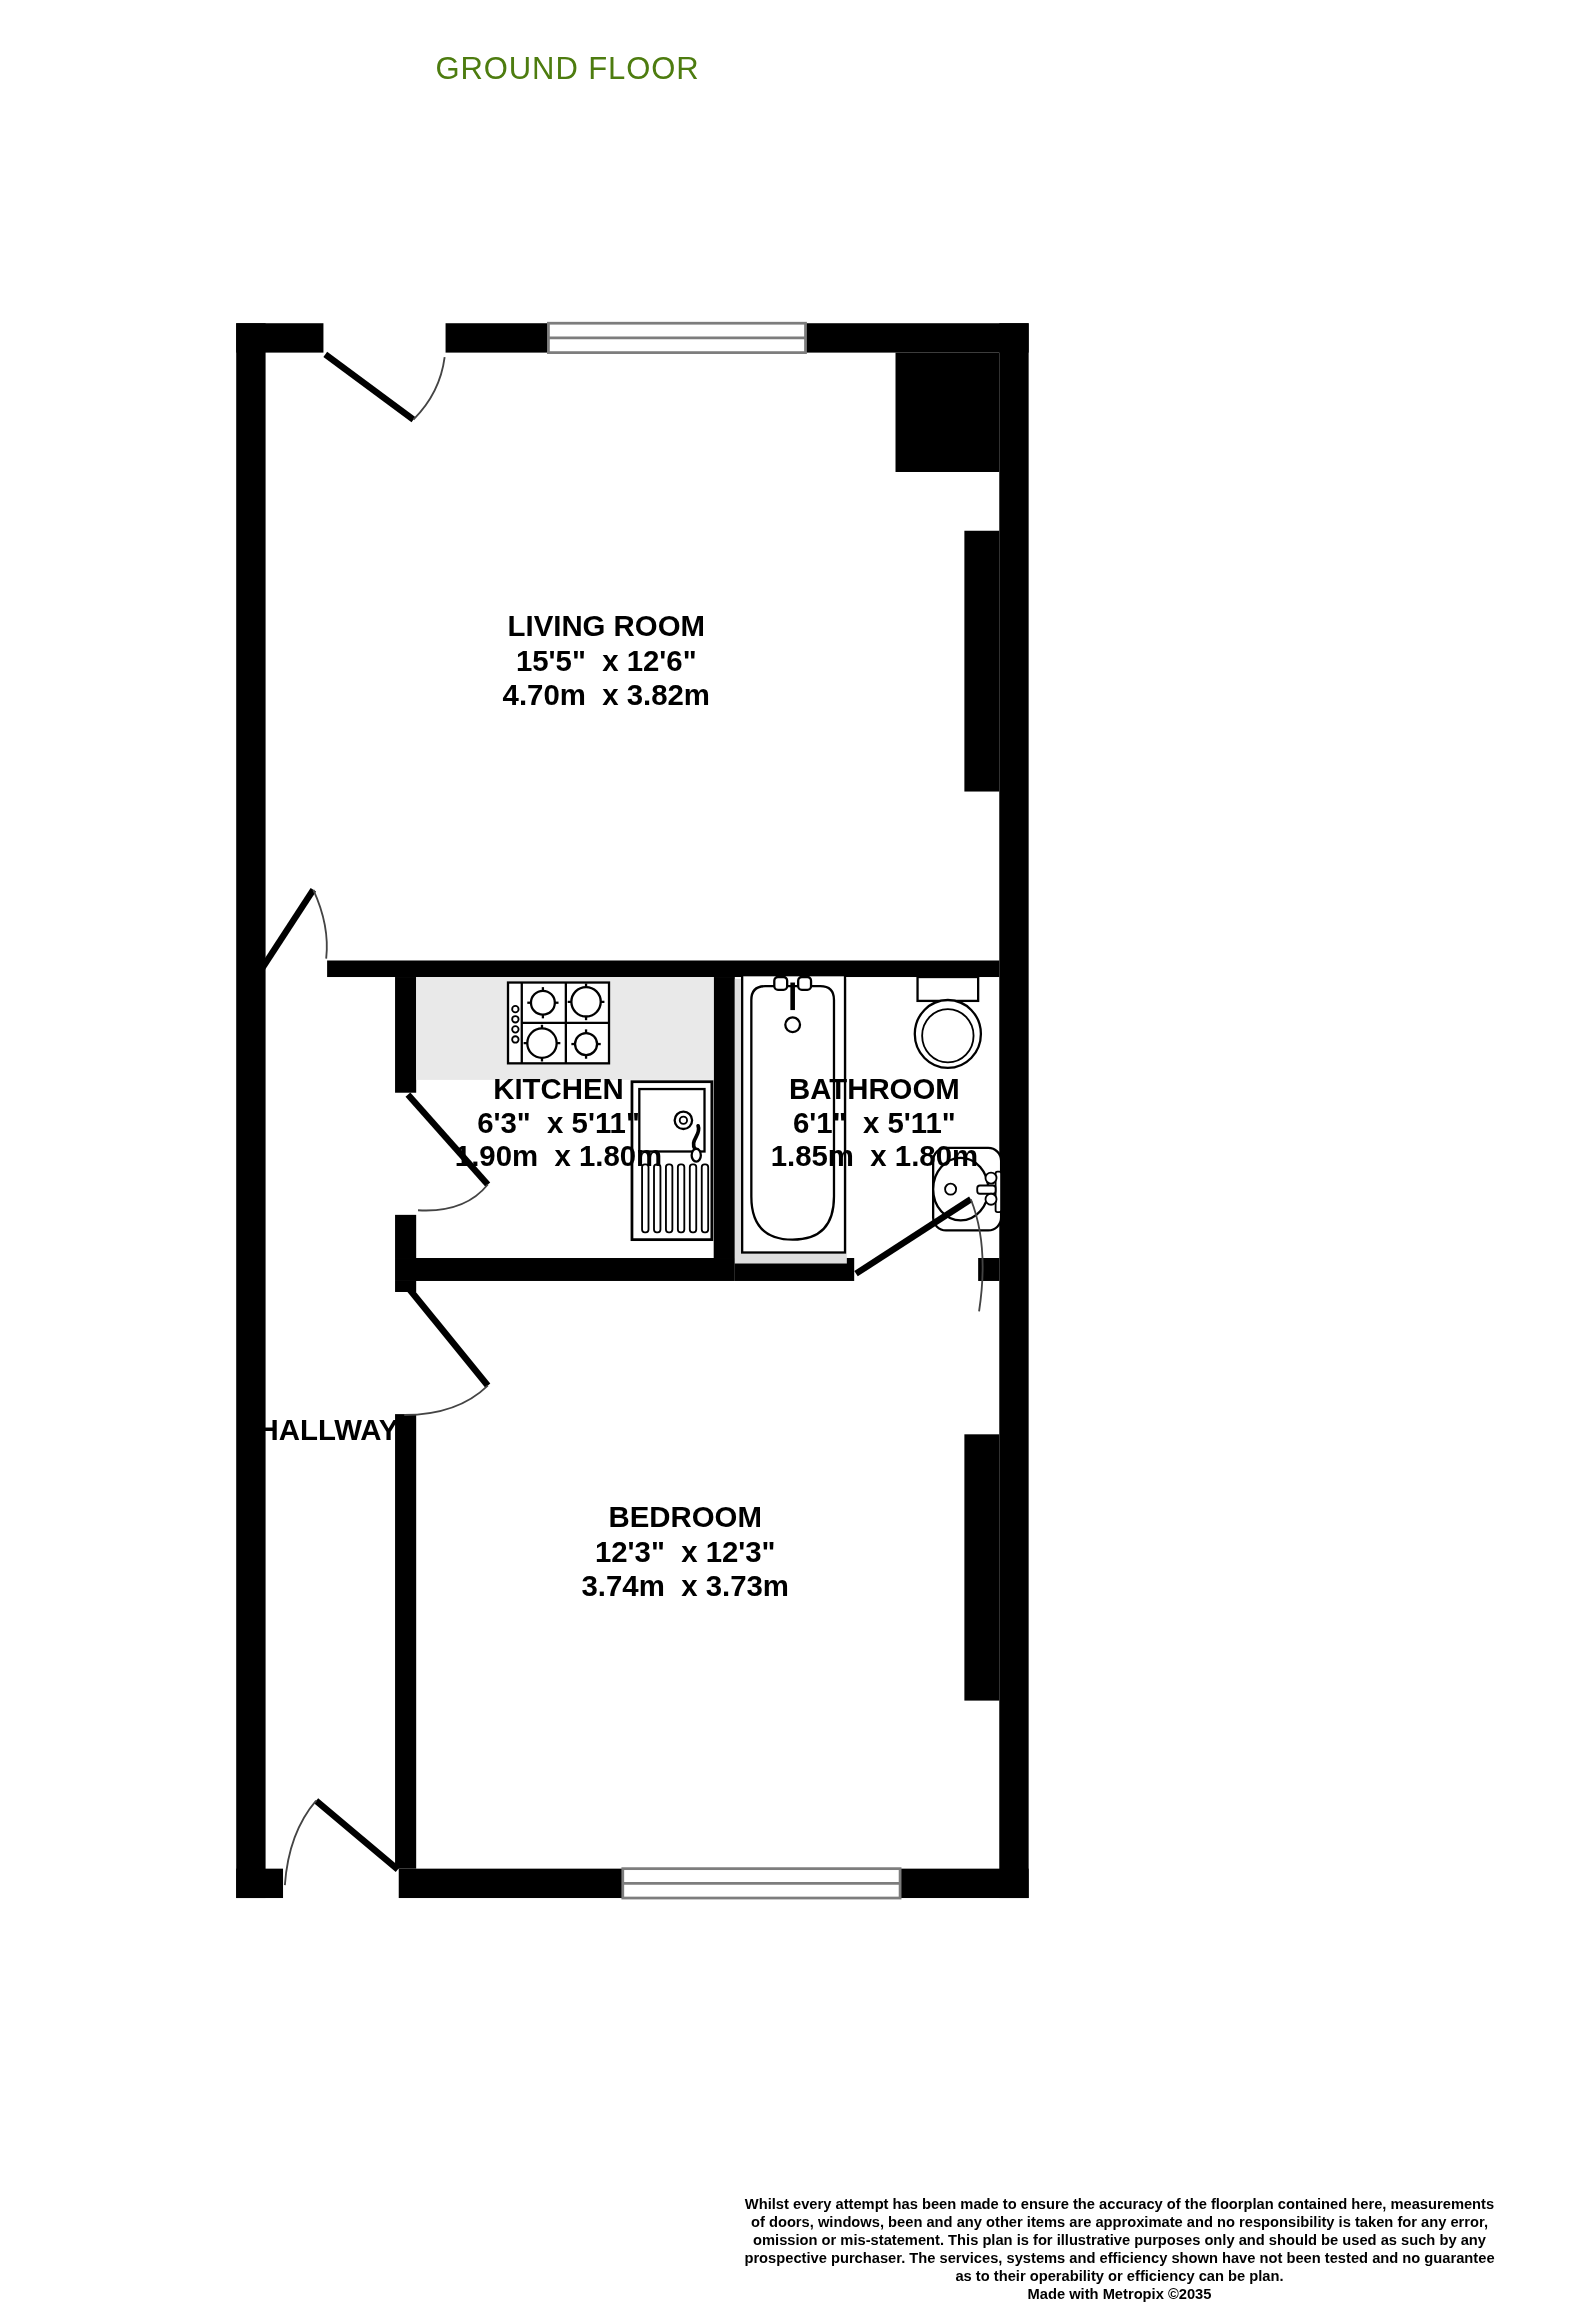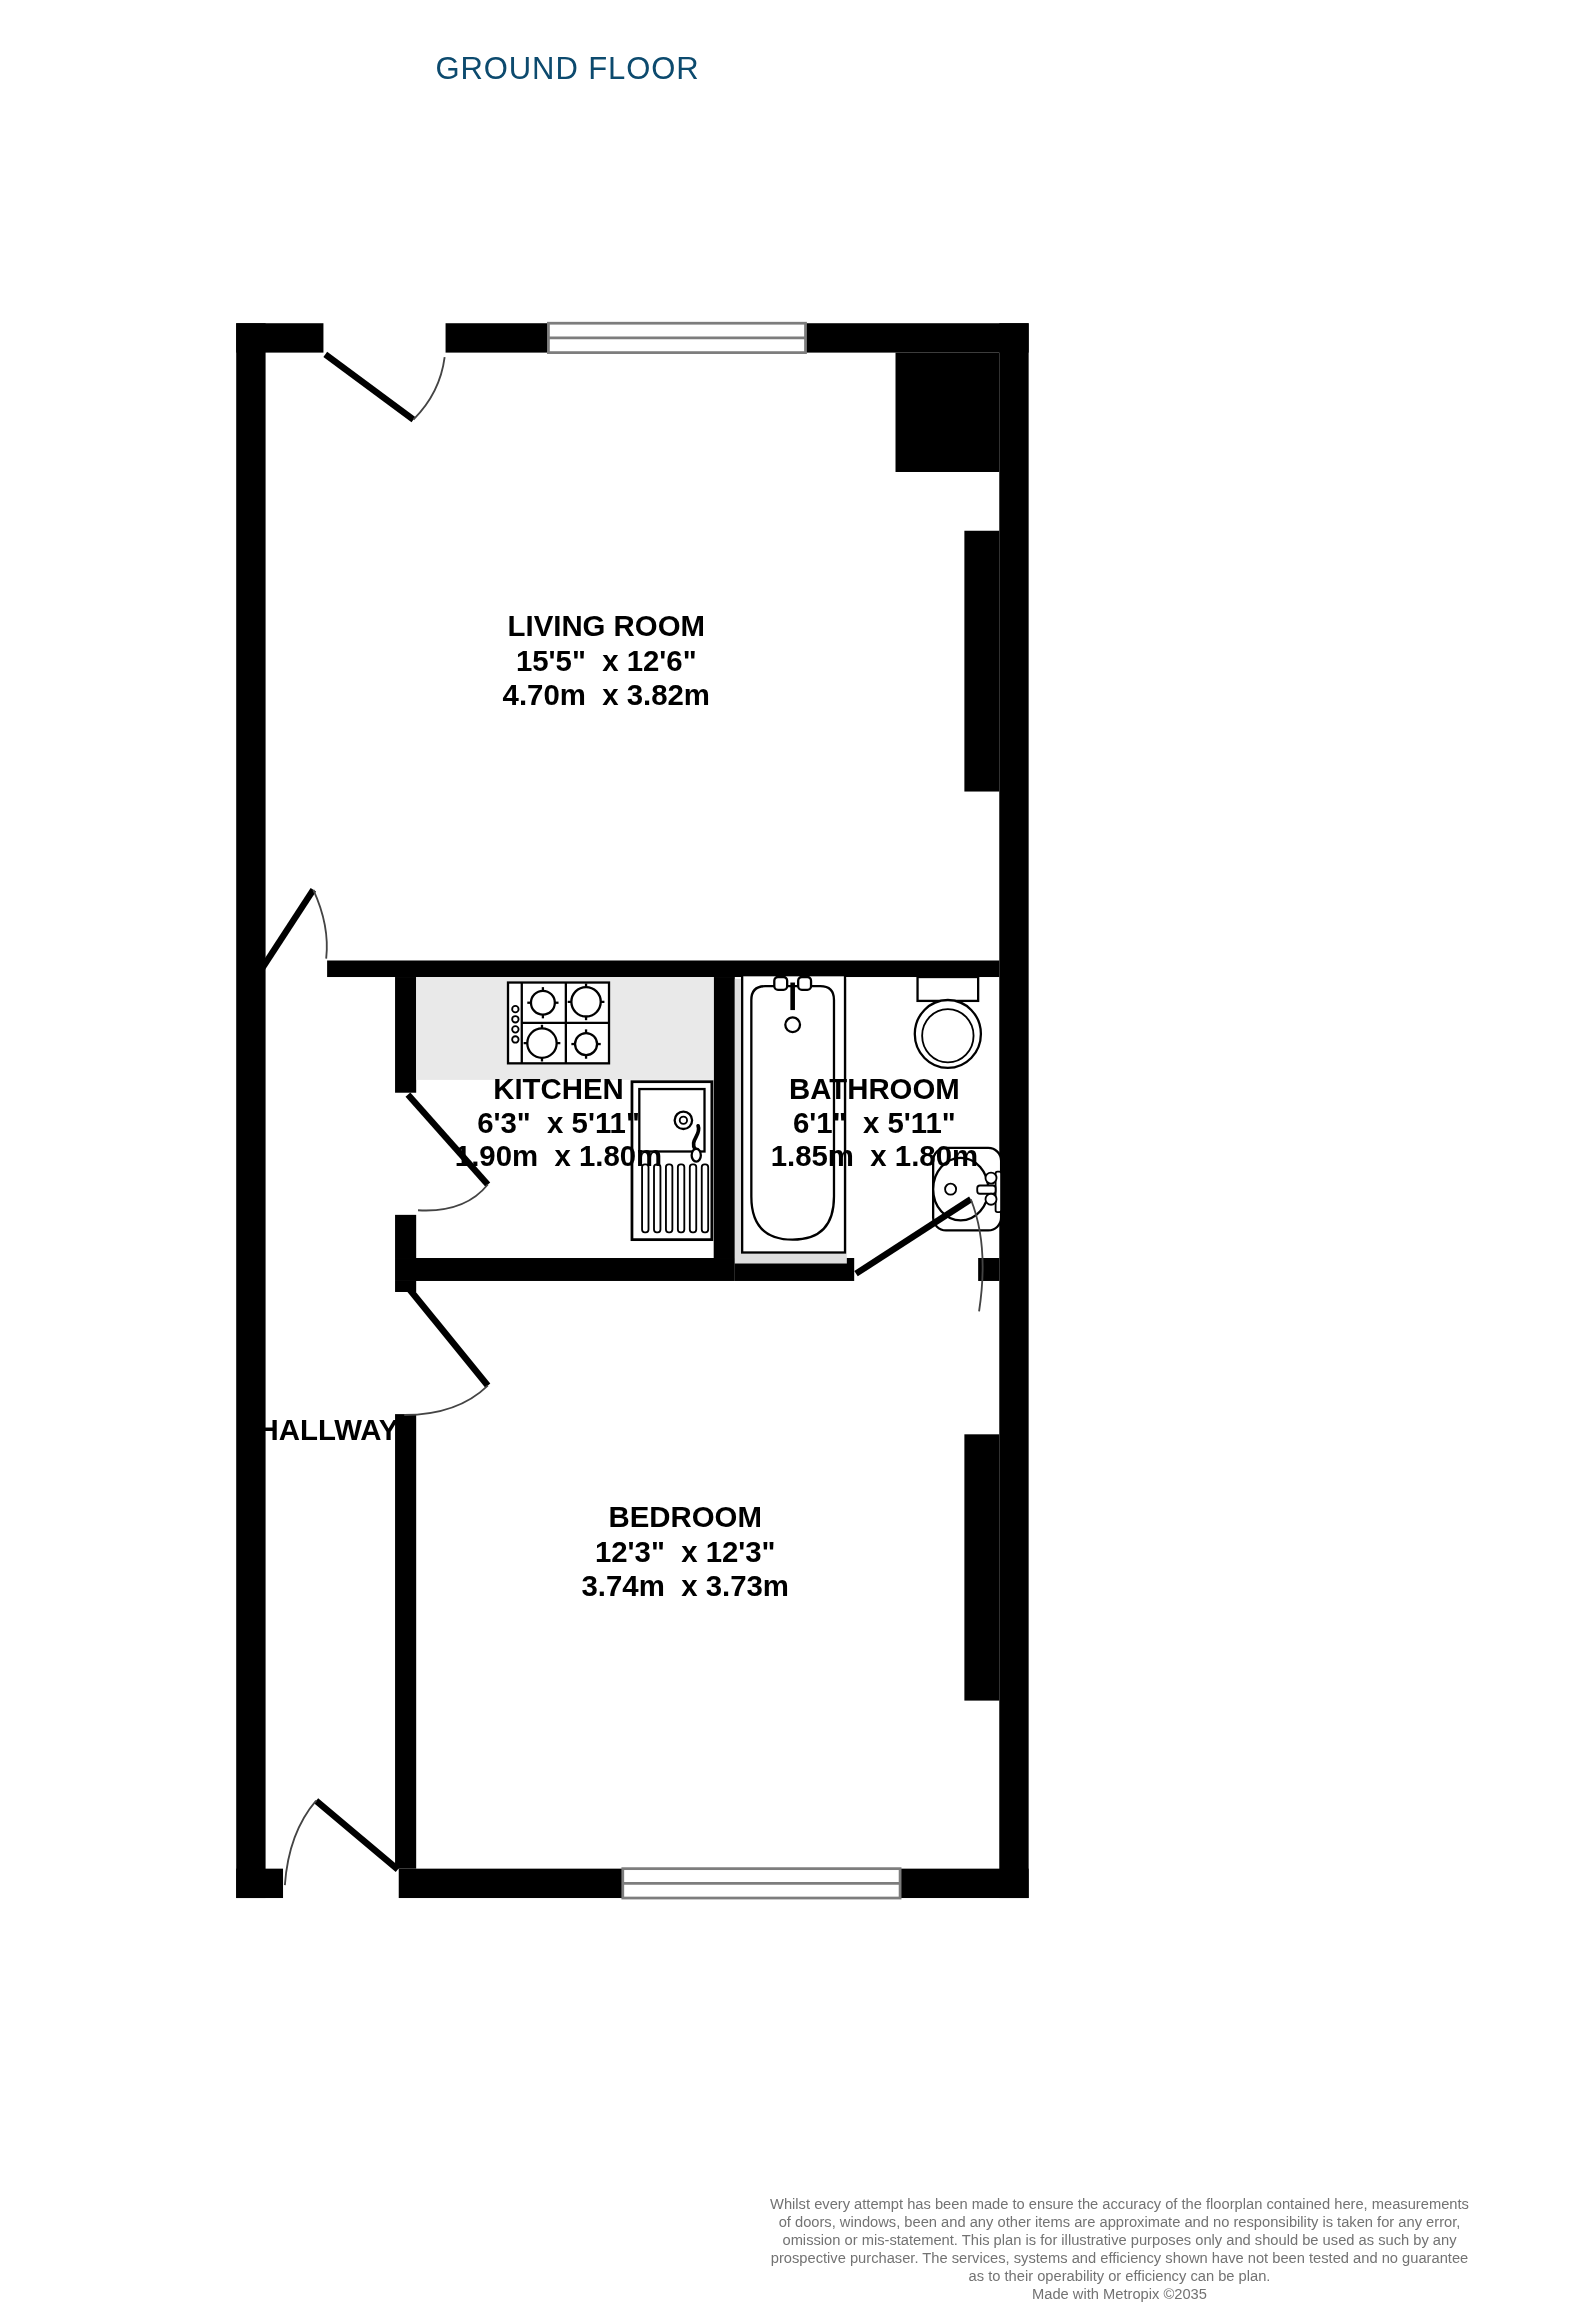--- a/index.html
+++ b/index.html
@@ -1,24 +1,24 @@
 <!DOCTYPE html>
 <html style="font-size:14.7px"><head>
 <meta charset="utf-8">
 <style>
   html,body{margin:0;padding:0;background:#ffffff;}
   .page{position:relative;width:1589px;height:2314px;background:#ffffff;overflow:hidden;
         font-family:"Liberation Sans", sans-serif;}
   .floor-title{position:absolute;left:393px;top:51px;width:349px;text-align:center;
-        font-size:31px;font-weight:400;color:#0c4a6e;letter-spacing:0.9px;white-space:pre;}
+        font-size:31px;font-weight:400;color:#4d7c0f;letter-spacing:0.9px;white-space:pre;}
   svg{position:absolute;left:0;top:0;}
   svg text{font-family:"Liberation Sans", sans-serif;font-weight:700;font-size:32px;fill:#000;
         text-anchor:middle;white-space:pre;}
   .disclaimer{position:absolute;left:730px;top:2195px;width:779px;text-align:center;
-        font-size:14.7px;line-height:18px;color:#737373;font-weight:400;}
+        font-size:14.7px;line-height:18px;color:#000000;font-weight:700;}
   .disclaimer span{display:block;}
 </style>
 </head>
 <body>
 
 <div class="page">
 
   <div class="floor-title">GROUND FLOOR</div>
 
   <svg width="1589" height="2314" viewBox="0 0 1730 2520">

